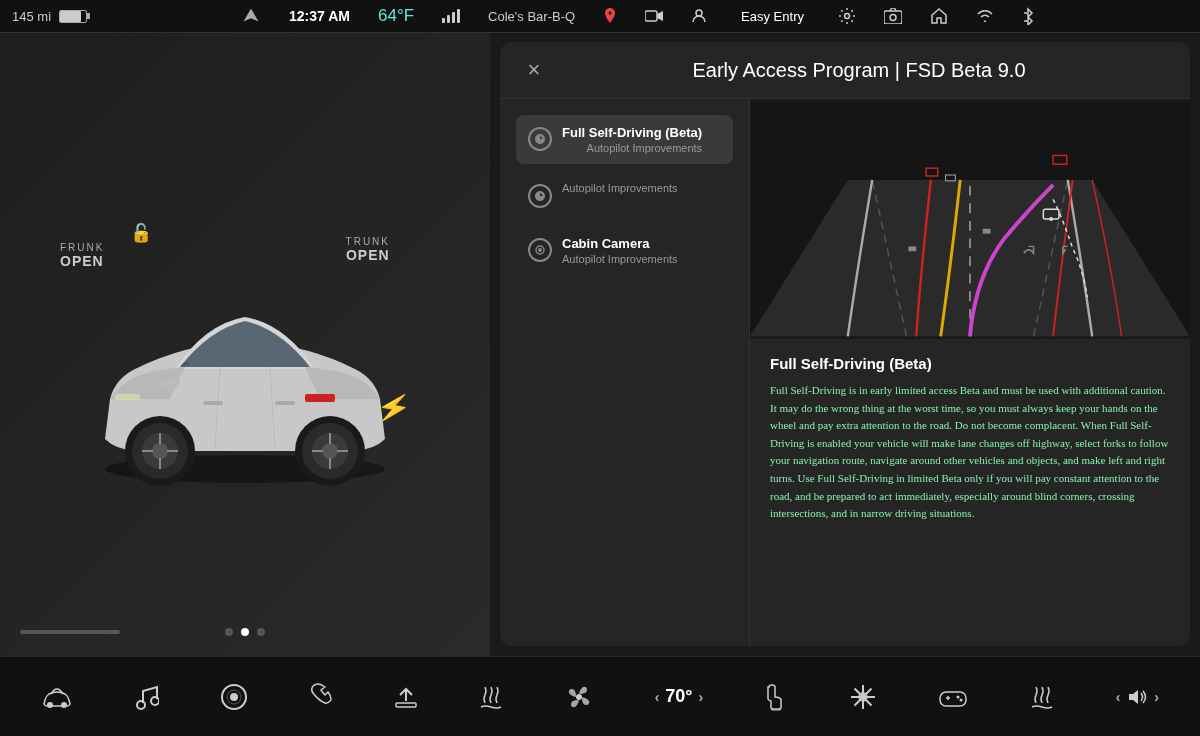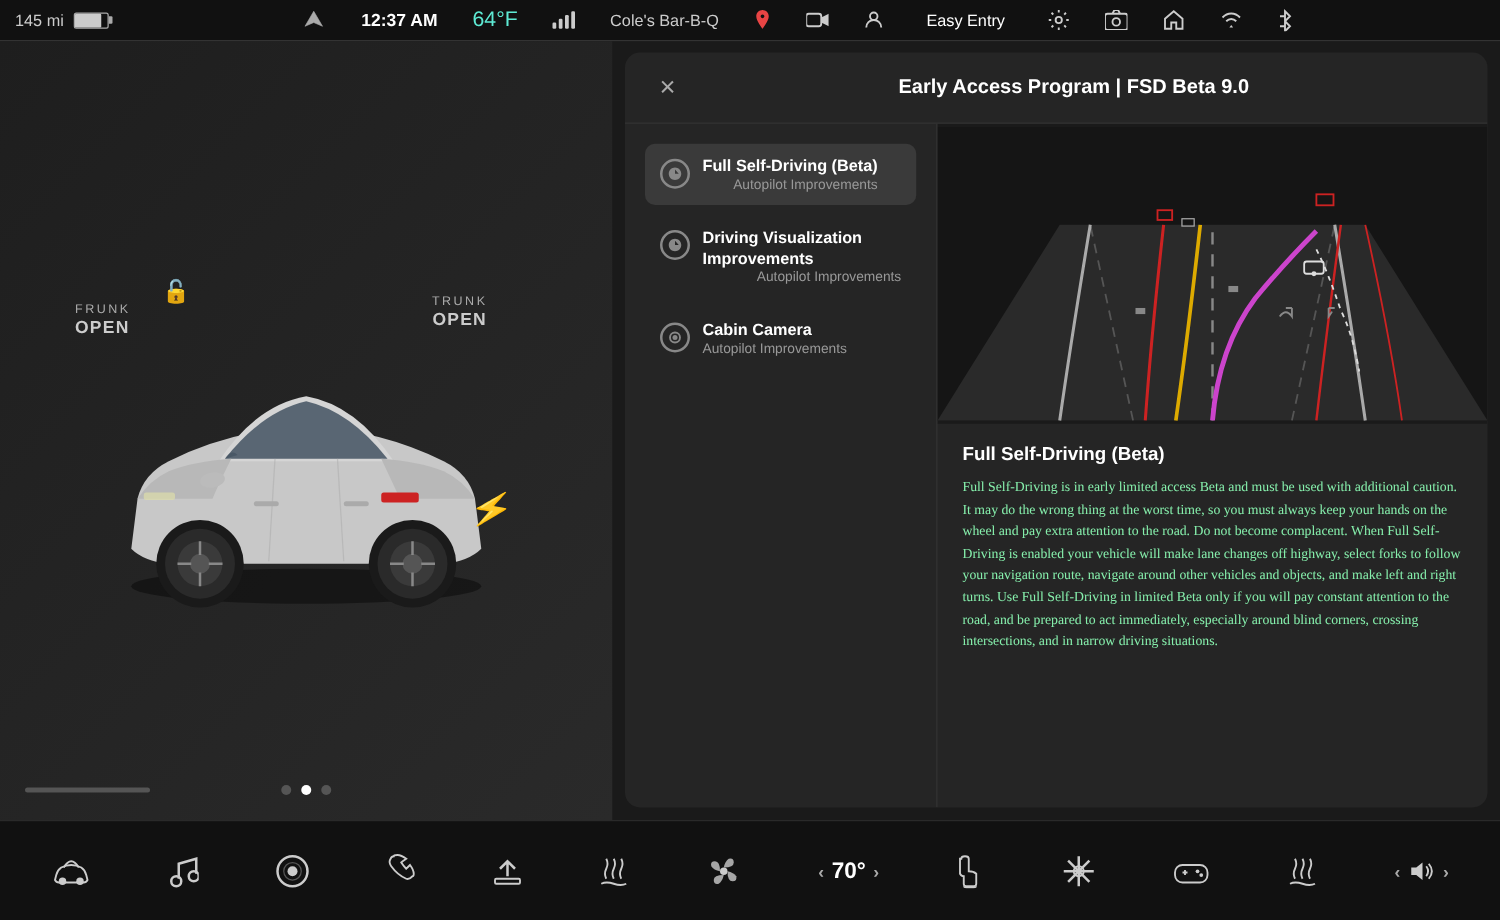--- a/index.html
+++ b/index.html
@@ -225,22 +225,22 @@
       cursor: pointer;
       width: 28px;
       height: 28px;
       display: flex;
       align-items: center;
       justify-content: center;
     }
     .dialog-title {
       flex: 1;
       text-align: center;
-      font-size: 16px;
-      font-weight: 700;
+      font-size: 20px;
+      font-weight: 400;
       color: #fff;
     }
 
     .dialog-body {
       display: flex;
       flex: 1;
       overflow: hidden;
     }
 
     
@@ -587,21 +587,20 @@
             </div>
           </div>
 
           <div class="update-item">
             <div class="update-item-icon">
               <svg viewBox="0 0 14 14" width="14" height="14">
                 <path d="M7 2C4.24 2 2 4.24 2 7s2.24 5 5 5 5-2.24 5-5-2.24-5-5-5zm0 1.5L10 7H7V3.5z" fill="#888"></path>
               </svg>
             </div>
             <div class="update-item-text">
-              <div class="update-item-name">Driving Visualization Improvements</div>
               <div class="update-item-category">Autopilot Improvements</div>
             </div>
           </div>
 
           <div class="update-item">
             <div class="update-item-icon">
               <svg viewBox="0 0 14 14" width="14" height="14">
                 <circle cx="7" cy="7" r="4" fill="none" stroke="#888" stroke-width="1.5"></circle>
                 <circle cx="7" cy="7" r="2" fill="#888"></circle>
               </svg>

